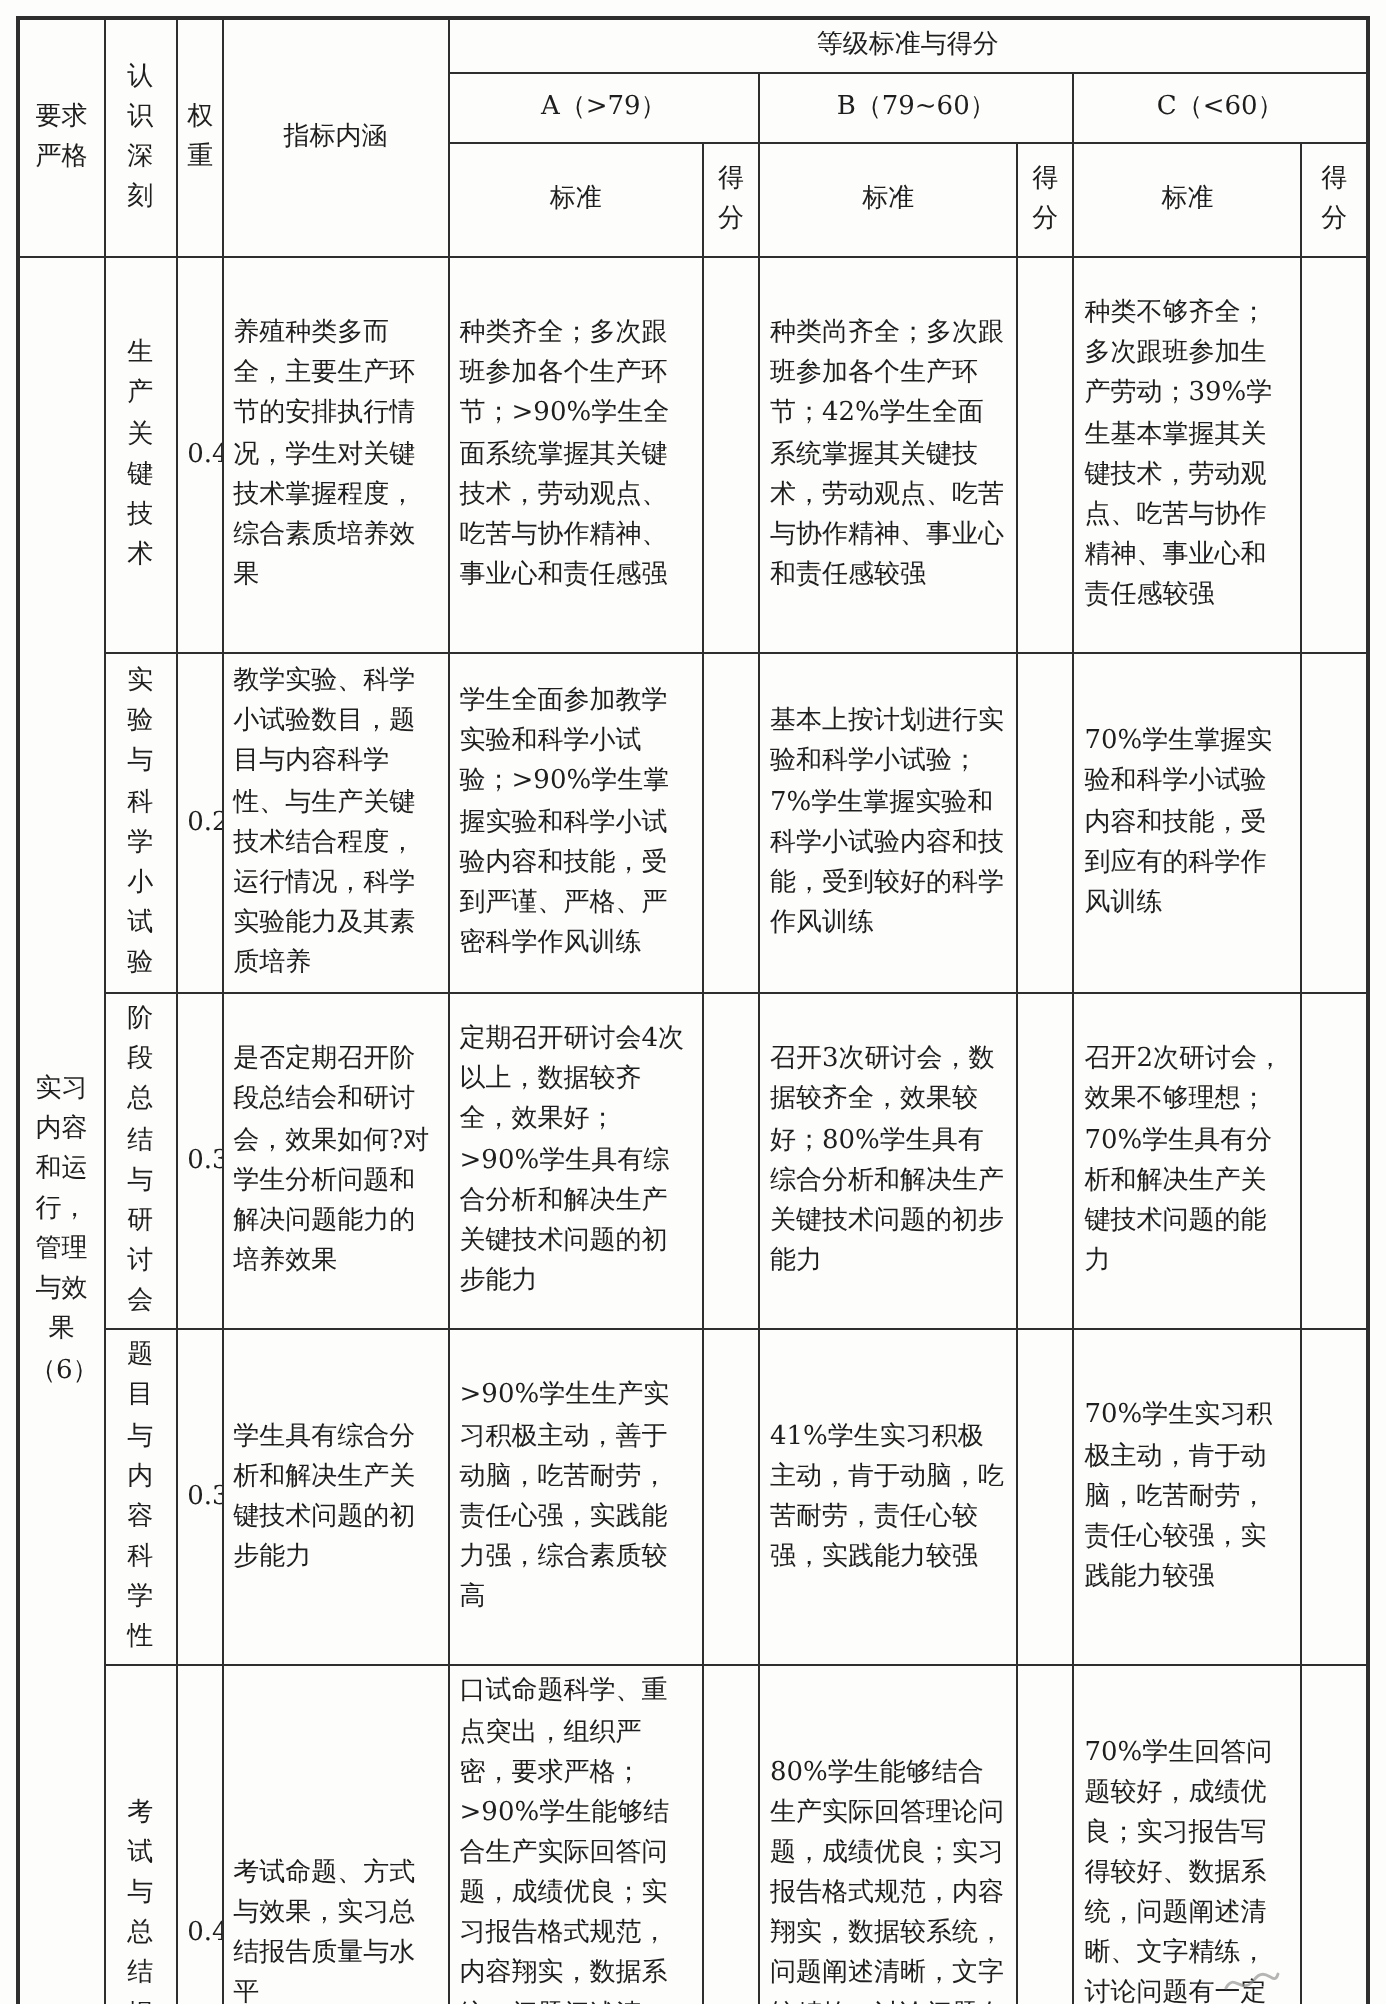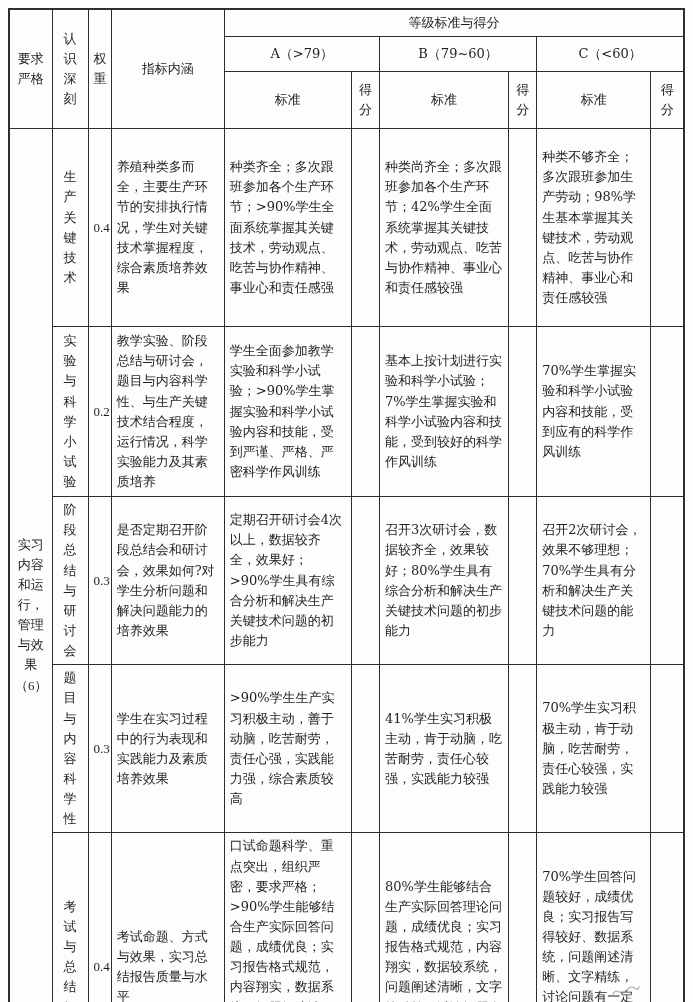--- a/index.html
+++ b/index.html
@@ -23,21 +23,21 @@
     border:1.5px solid #2e2e2e;
     font-weight:normal;
     font-size:13px;
     line-height:1.55;
     vertical-align:middle;
     padding:3px 5px;
     box-sizing:border-box;
     overflow:hidden;
   }
   th{ text-align:center; }
-  td.center{ text-align:center; padding:3px 2px;font-family:Liberation Serif, serif; }
+  td.center{ text-align:center; padding:3px 2px; }
   td.text{ text-align:left; padding:4px 6px; }
   tr.rh1{ height:27px; }
   tr.rh2{ height:35px; }
   tr.rh3{ height:57px; }
   tr.r1{ height:198px; }
   tr.r2{ height:170px; }
   tr.r3{ height:140px; }
   tr.r4{ height:125px; }
   tr.r5{ height:228px; }
   .scan-mark{
@@ -88,27 +88,27 @@
     <tbody>
       <tr class="r1">
         <td class="center" rowspan="5">实习内容和运行，管理与效果（6）</td>
         <td class="center">生产关键技术</td>
         <td class="center">0.4</td>
         <td class="text">养殖种类多而全，主要生产环节的安排执行情况，学生对关键技术掌握程度，综合素质培养效果</td>
         <td class="text">种类齐全；多次跟班参加各个生产环节；&gt;90%学生全面系统掌握其关键技术，劳动观点、吃苦与协作精神、事业心和责任感强</td>
         <td class="center"></td>
         <td class="text">种类尚齐全；多次跟班参加各个生产环节；42%学生全面系统掌握其关键技术，劳动观点、吃苦与协作精神、事业心和责任感较强</td>
         <td class="center"></td>
-        <td class="text">种类不够齐全；多次跟班参加生产劳动；98%学生基本掌握其关键技术，劳动观点、吃苦与协作精神、事业心和责任感较强</td>
+        <td class="text">种类不够齐全；多次跟班参加生产劳动；39%学生基本掌握其关键技术，劳动观点、吃苦与协作精神、事业心和责任感较强</td>
         <td class="center"></td>
       </tr>
       <tr class="r2">
         <td class="center">实验与科学小试验</td>
         <td class="center">0.2</td>
-        <td class="text">教学实验、阶段总结与研讨会，题目与内容科学性、与生产关键技术结合程度，运行情况，科学实验能力及其素质培养</td>
+        <td class="text">教学实验、科学小试验数目，题目与内容科学性、与生产关键技术结合程度，运行情况，科学实验能力及其素质培养</td>
         <td class="text">学生全面参加教学实验和科学小试验；&gt;90%学生掌握实验和科学小试验内容和技能，受到严谨、严格、严密科学作风训练</td>
         <td class="center"></td>
         <td class="text">基本上按计划进行实验和科学小试验；7%学生掌握实验和科学小试验内容和技能，受到较好的科学作风训练</td>
         <td class="center"></td>
         <td class="text">70%学生掌握实验和科学小试验内容和技能，受到应有的科学作风训练</td>
         <td class="center"></td>
       </tr>
       <tr class="r3">
         <td class="center">阶段总结与研讨会</td>
         <td class="center">0.3</td>
@@ -116,21 +116,21 @@
         <td class="text">定期召开研讨会4次以上，数据较齐全，效果好；&gt;90%学生具有综合分析和解决生产关键技术问题的初步能力</td>
         <td class="center"></td>
         <td class="text">召开3次研讨会，数据较齐全，效果较好；80%学生具有综合分析和解决生产关键技术问题的初步能力</td>
         <td class="center"></td>
         <td class="text">召开2次研讨会，效果不够理想；70%学生具有分析和解决生产关键技术问题的能力</td>
         <td class="center"></td>
       </tr>
       <tr class="r4">
         <td class="center">题目与内容科学性</td>
         <td class="center">0.3</td>
-        <td class="text">学生在实习过程中的行为表现和实践能力及素质培养效果</td>
+        <td class="text">学生具有综合分析和解决生产关键技术问题的初步能力</td>
         <td class="text">&gt;90%学生生产实习积极主动，善于动脑，吃苦耐劳，责任心强，实践能力强，综合素质较高</td>
         <td class="center"></td>
         <td class="text">41%学生实习积极主动，肯于动脑，吃苦耐劳，责任心较强，实践能力较强</td>
         <td class="center"></td>
         <td class="text">70%学生实习积极主动，肯于动脑，吃苦耐劳，责任心较强，实践能力较强</td>
         <td class="center"></td>
       </tr>
       <tr class="r5">
         <td class="center">考试与总结报告</td>
         <td class="center">0.4</td>

